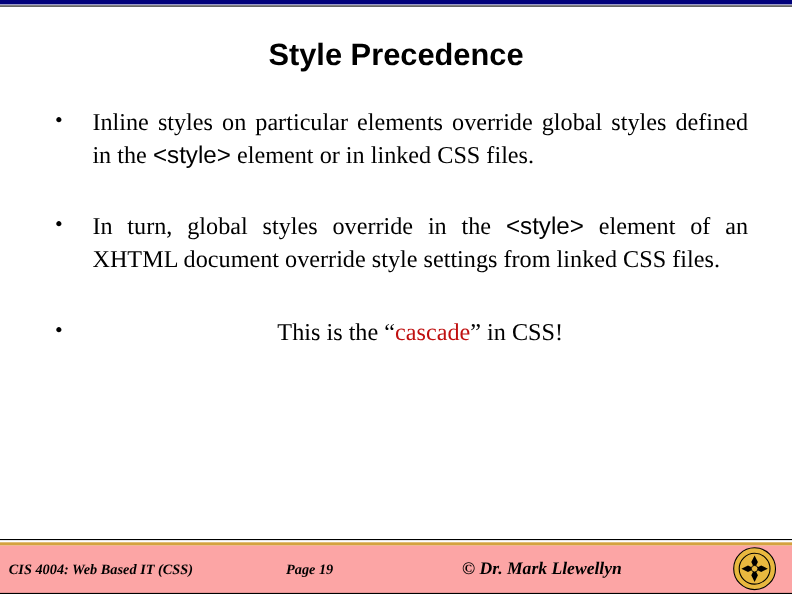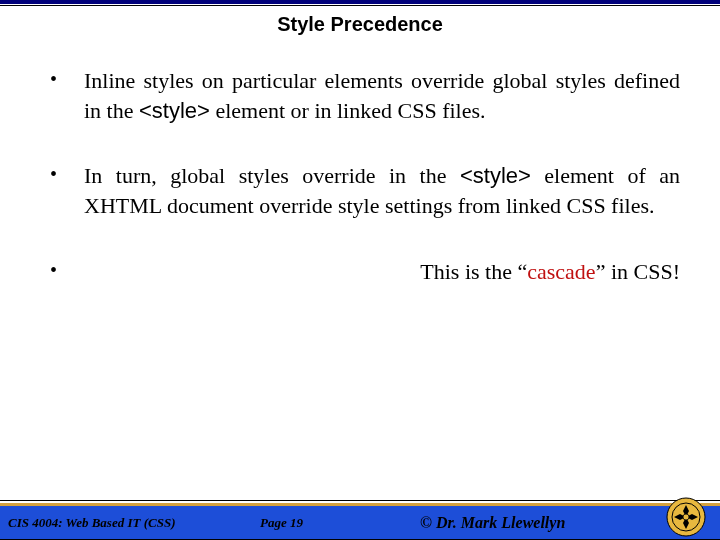--- a/index.html
+++ b/index.html
@@ -17,24 +17,24 @@
     background: #00007a;
   }
   .thin-divider {
     width: 100%;
     height: 1px;
     background: #000;
     margin-top: 1px;
   }
   .title {
     text-align: center;
-    font-size: 20px;
+    font-size: 28px;
     font-family: Arial, Helvetica, sans-serif;
     color: #000;
-    margin-top: 7px;
+    margin-top: 28px;
     margin-bottom: 30px;
   }
   .content {
     padding: 0 40px 0 50px;
   }
   .bullet-item {
     display: flex;
     align-items: flex-start;
     margin-bottom: 36px;
     font-size: 22px;
@@ -65,24 +65,24 @@
   .footer-top-line {
     height: 1px;
     background: #000;
   }
   .footer-gold-line {
     height: 3px;
     background: #d4a23f;
     margin-top: 2px;
   }
   .footer-bar {
-    height: 34px;
+    height: 44px;
     display: flex;
     align-items: center;
-    background: #1d4ed8;
+    background: #fca5a5;
     border-bottom: 1px solid #000;
     position: relative;
   }
   .footer-left {
     font-style: italic;
     font-weight: bold;
     font-size: 13px;
     padding-left: 8px;
     width: 260px;
   }
@@ -128,21 +128,21 @@
 
   <div class="bullet-item">
     <div class="bullet-marker">•</div>
     <div class="bullet-text">
       <span>In turn, global styles override in the </span><span class="code">&lt;style&gt;</span><span> element of an XHTML document override style settings from linked CSS files.</span>
     </div>
   </div>
 
   <div class="bullet-item">
     <div class="bullet-marker">•</div>
-    <div class="bullet-text" style="text-align:right;">
+    <div class="bullet-text" style="text-align:center;">
       <span>This is the “</span><span class="highlight">cascade</span><span>” in CSS!</span>
     </div>
   </div>
 
 </div>
 
 <div class="footer">
   <div class="footer-top-line"></div>
   <div class="footer-gold-line"></div>
   <div class="footer-bar">

